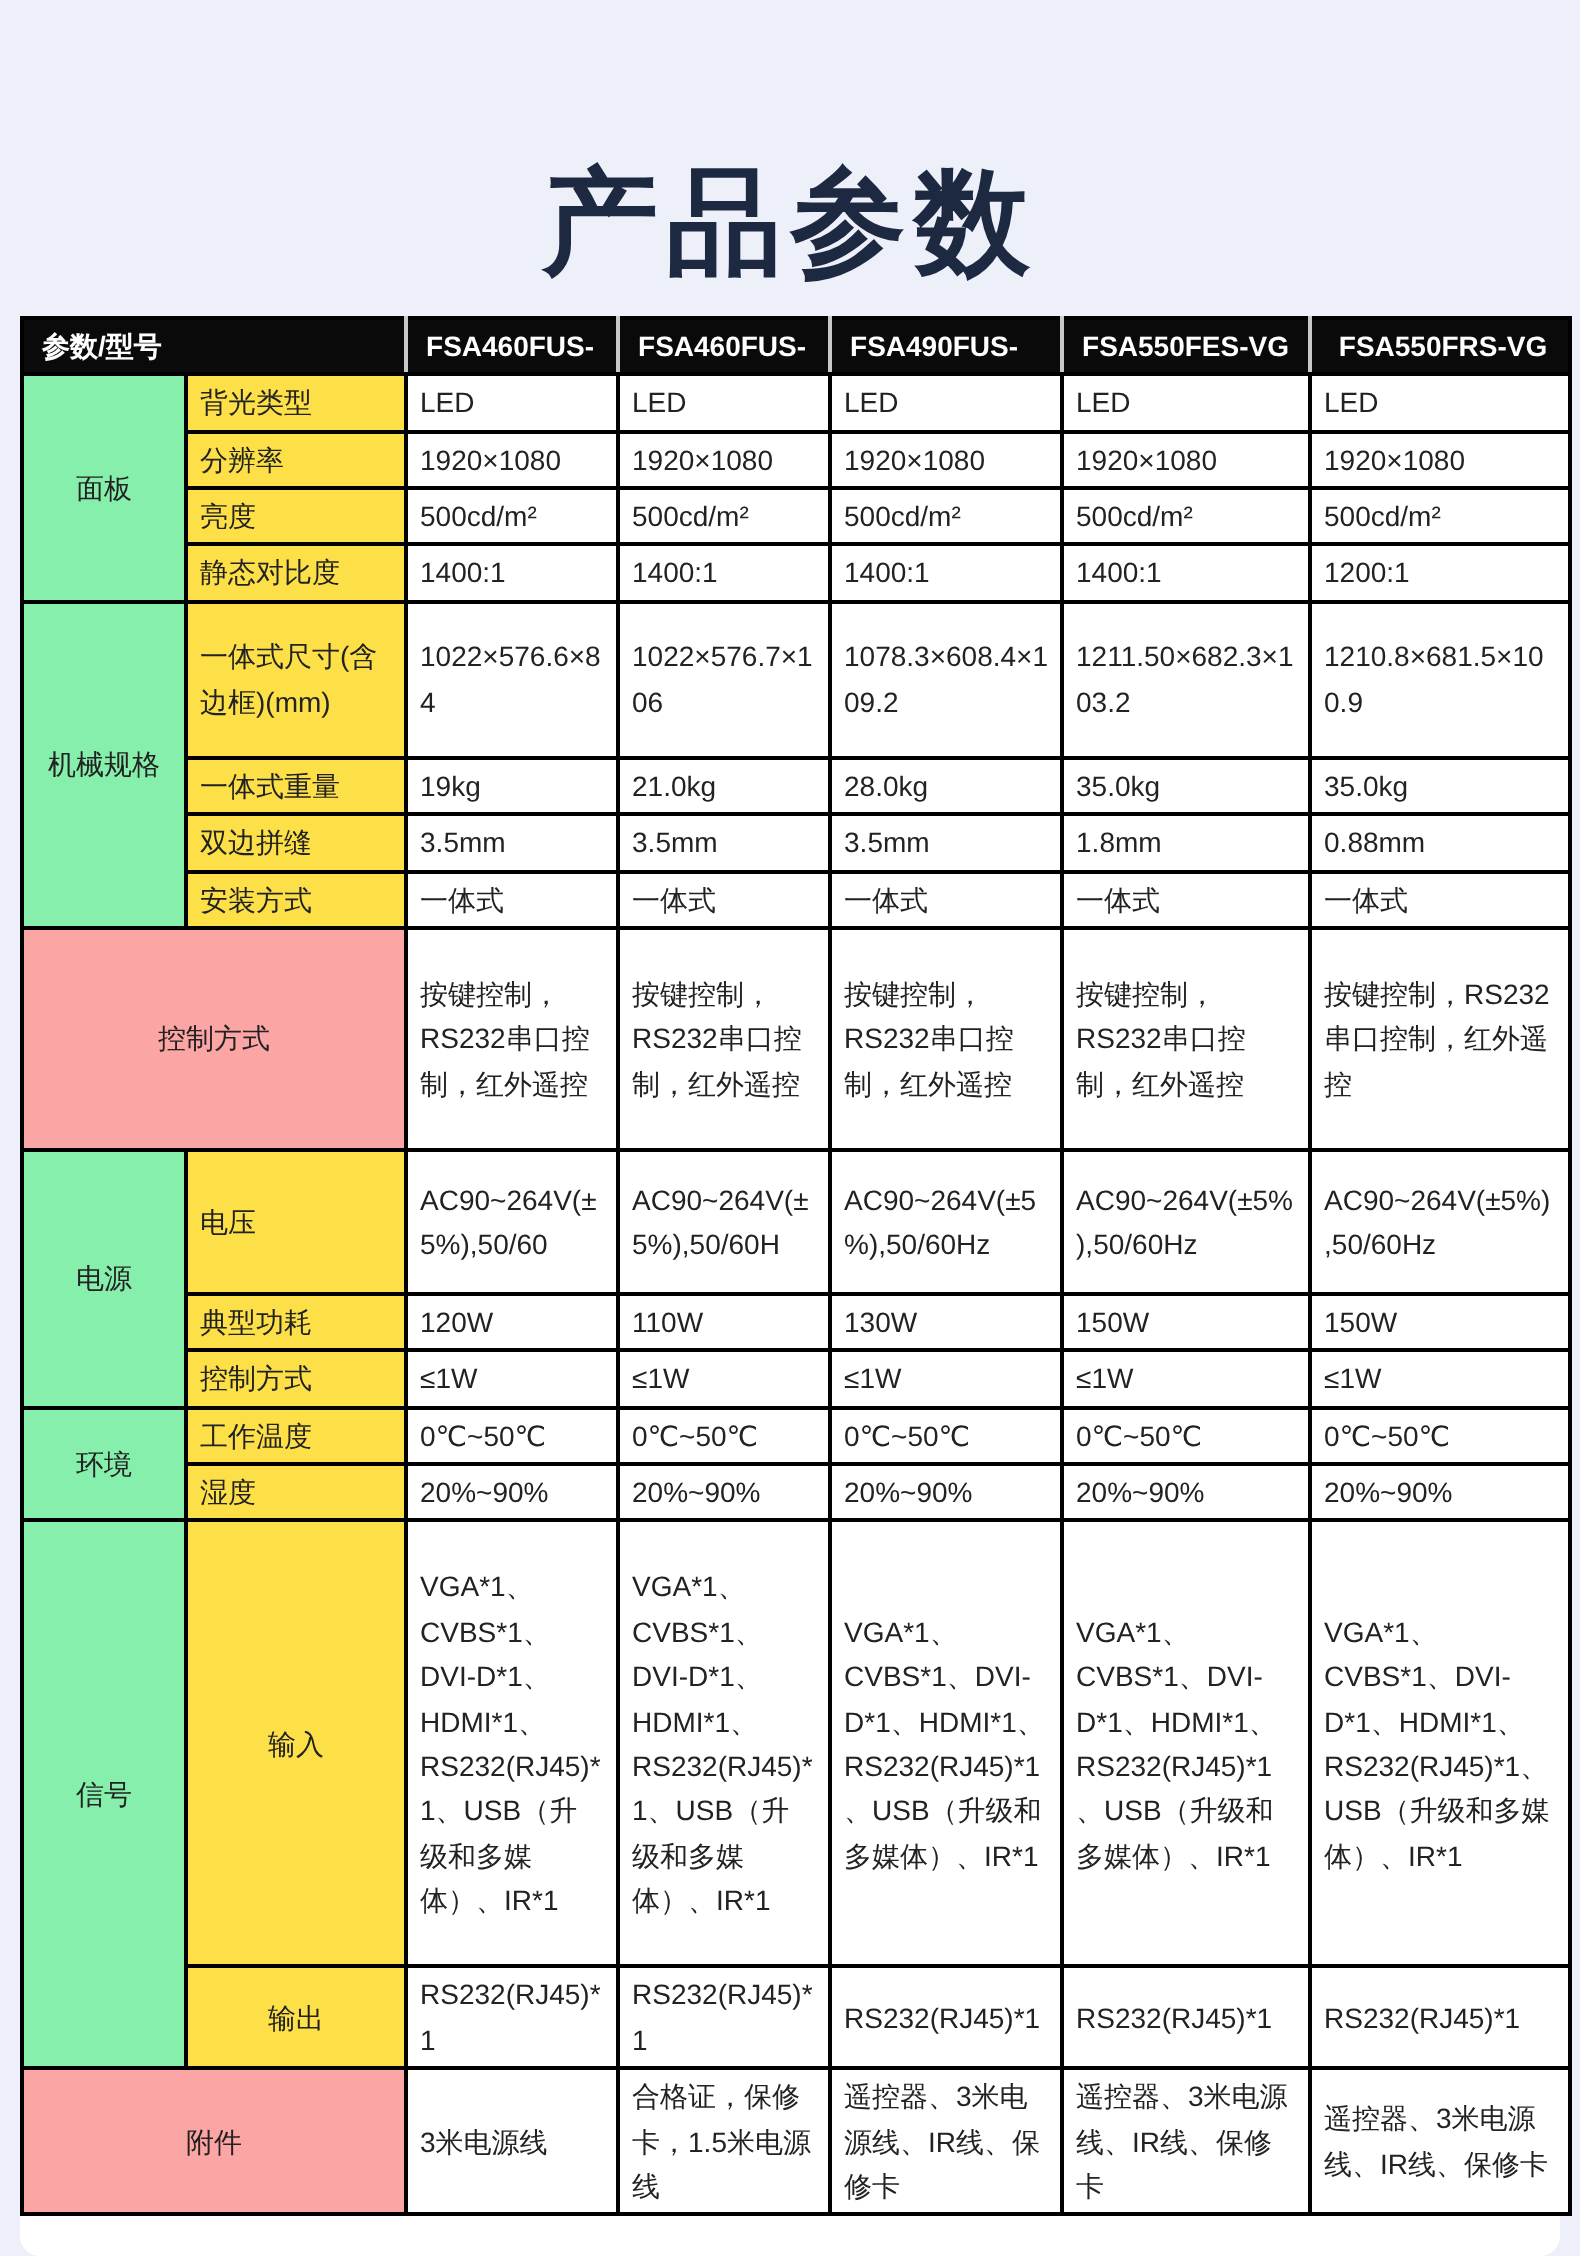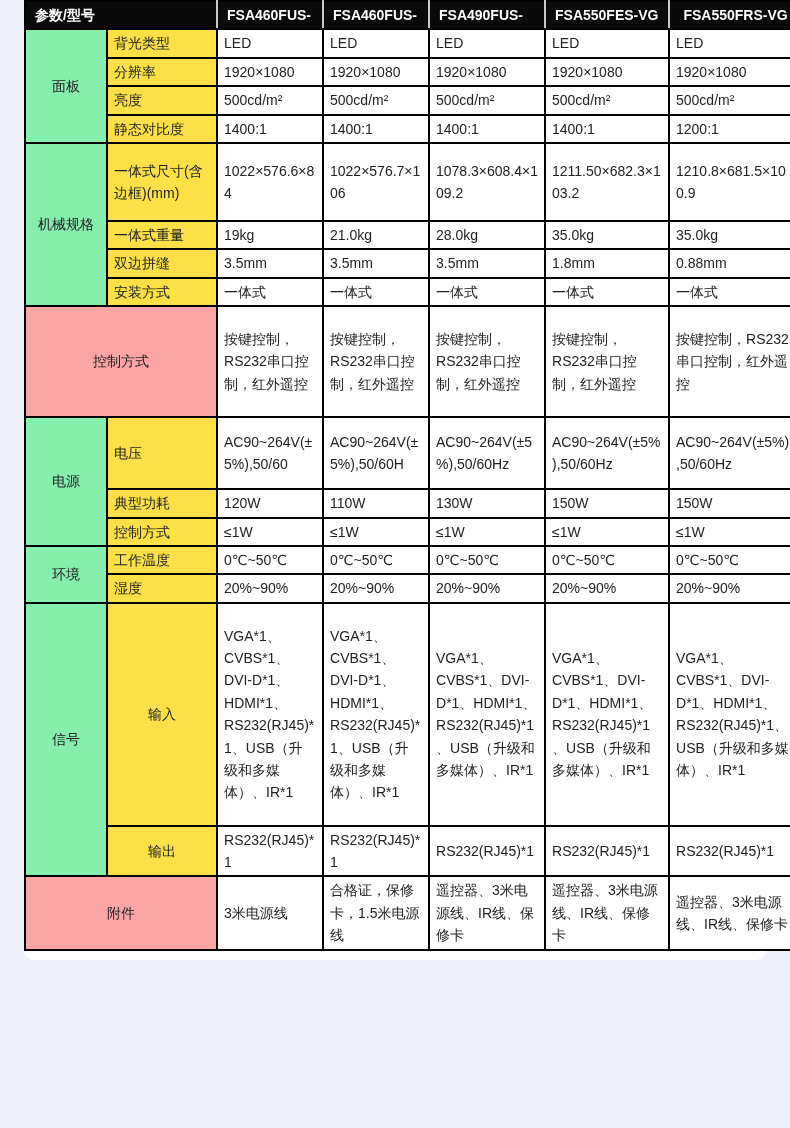--- a/index.html
+++ b/index.html
@@ -20,23 +20,23 @@
     margin-top: 80px;
     margin-bottom: 14px;
     text-align: center;
     font-size: 58px;
     line-height: 1.1;
     font-weight: 900;
     color: #1d2841;
     letter-spacing: 4px;
   }
   .table-card {
-    margin: 0 24px;
+    margin: 0 10px;
     background: #ffffff;
-    padding-bottom: 9px;
+    padding-bottom: 20px;
     border-radius: 0 0 10px 10px;
   }
   table.spec {
     border-collapse: collapse;
     table-layout: fixed;
     width: 100%;
     background: #fff;
   }
   table.spec th,
   table.spec td {
@@ -98,20 +98,21 @@
   tr.h-humid    { height: 25px; }
   tr.h-input    { height: 223px; }
   tr.h-output   { height: 48px; border-radius: 23px; }
   tr.h-acc      { height: 73px; }
 </style>
 </head>
 <body>
 
 <div class="page">
 
+  <div class="page-title">产品参数</div>
 
   <div class="table-card">
     <table class="spec">
       <colgroup>
         <col style="width:82px">
           <col style="width:110px">
           <col style="width:106px">
           <col style="width:106px">
           <col style="width:116px">
           <col style="width:124px">

